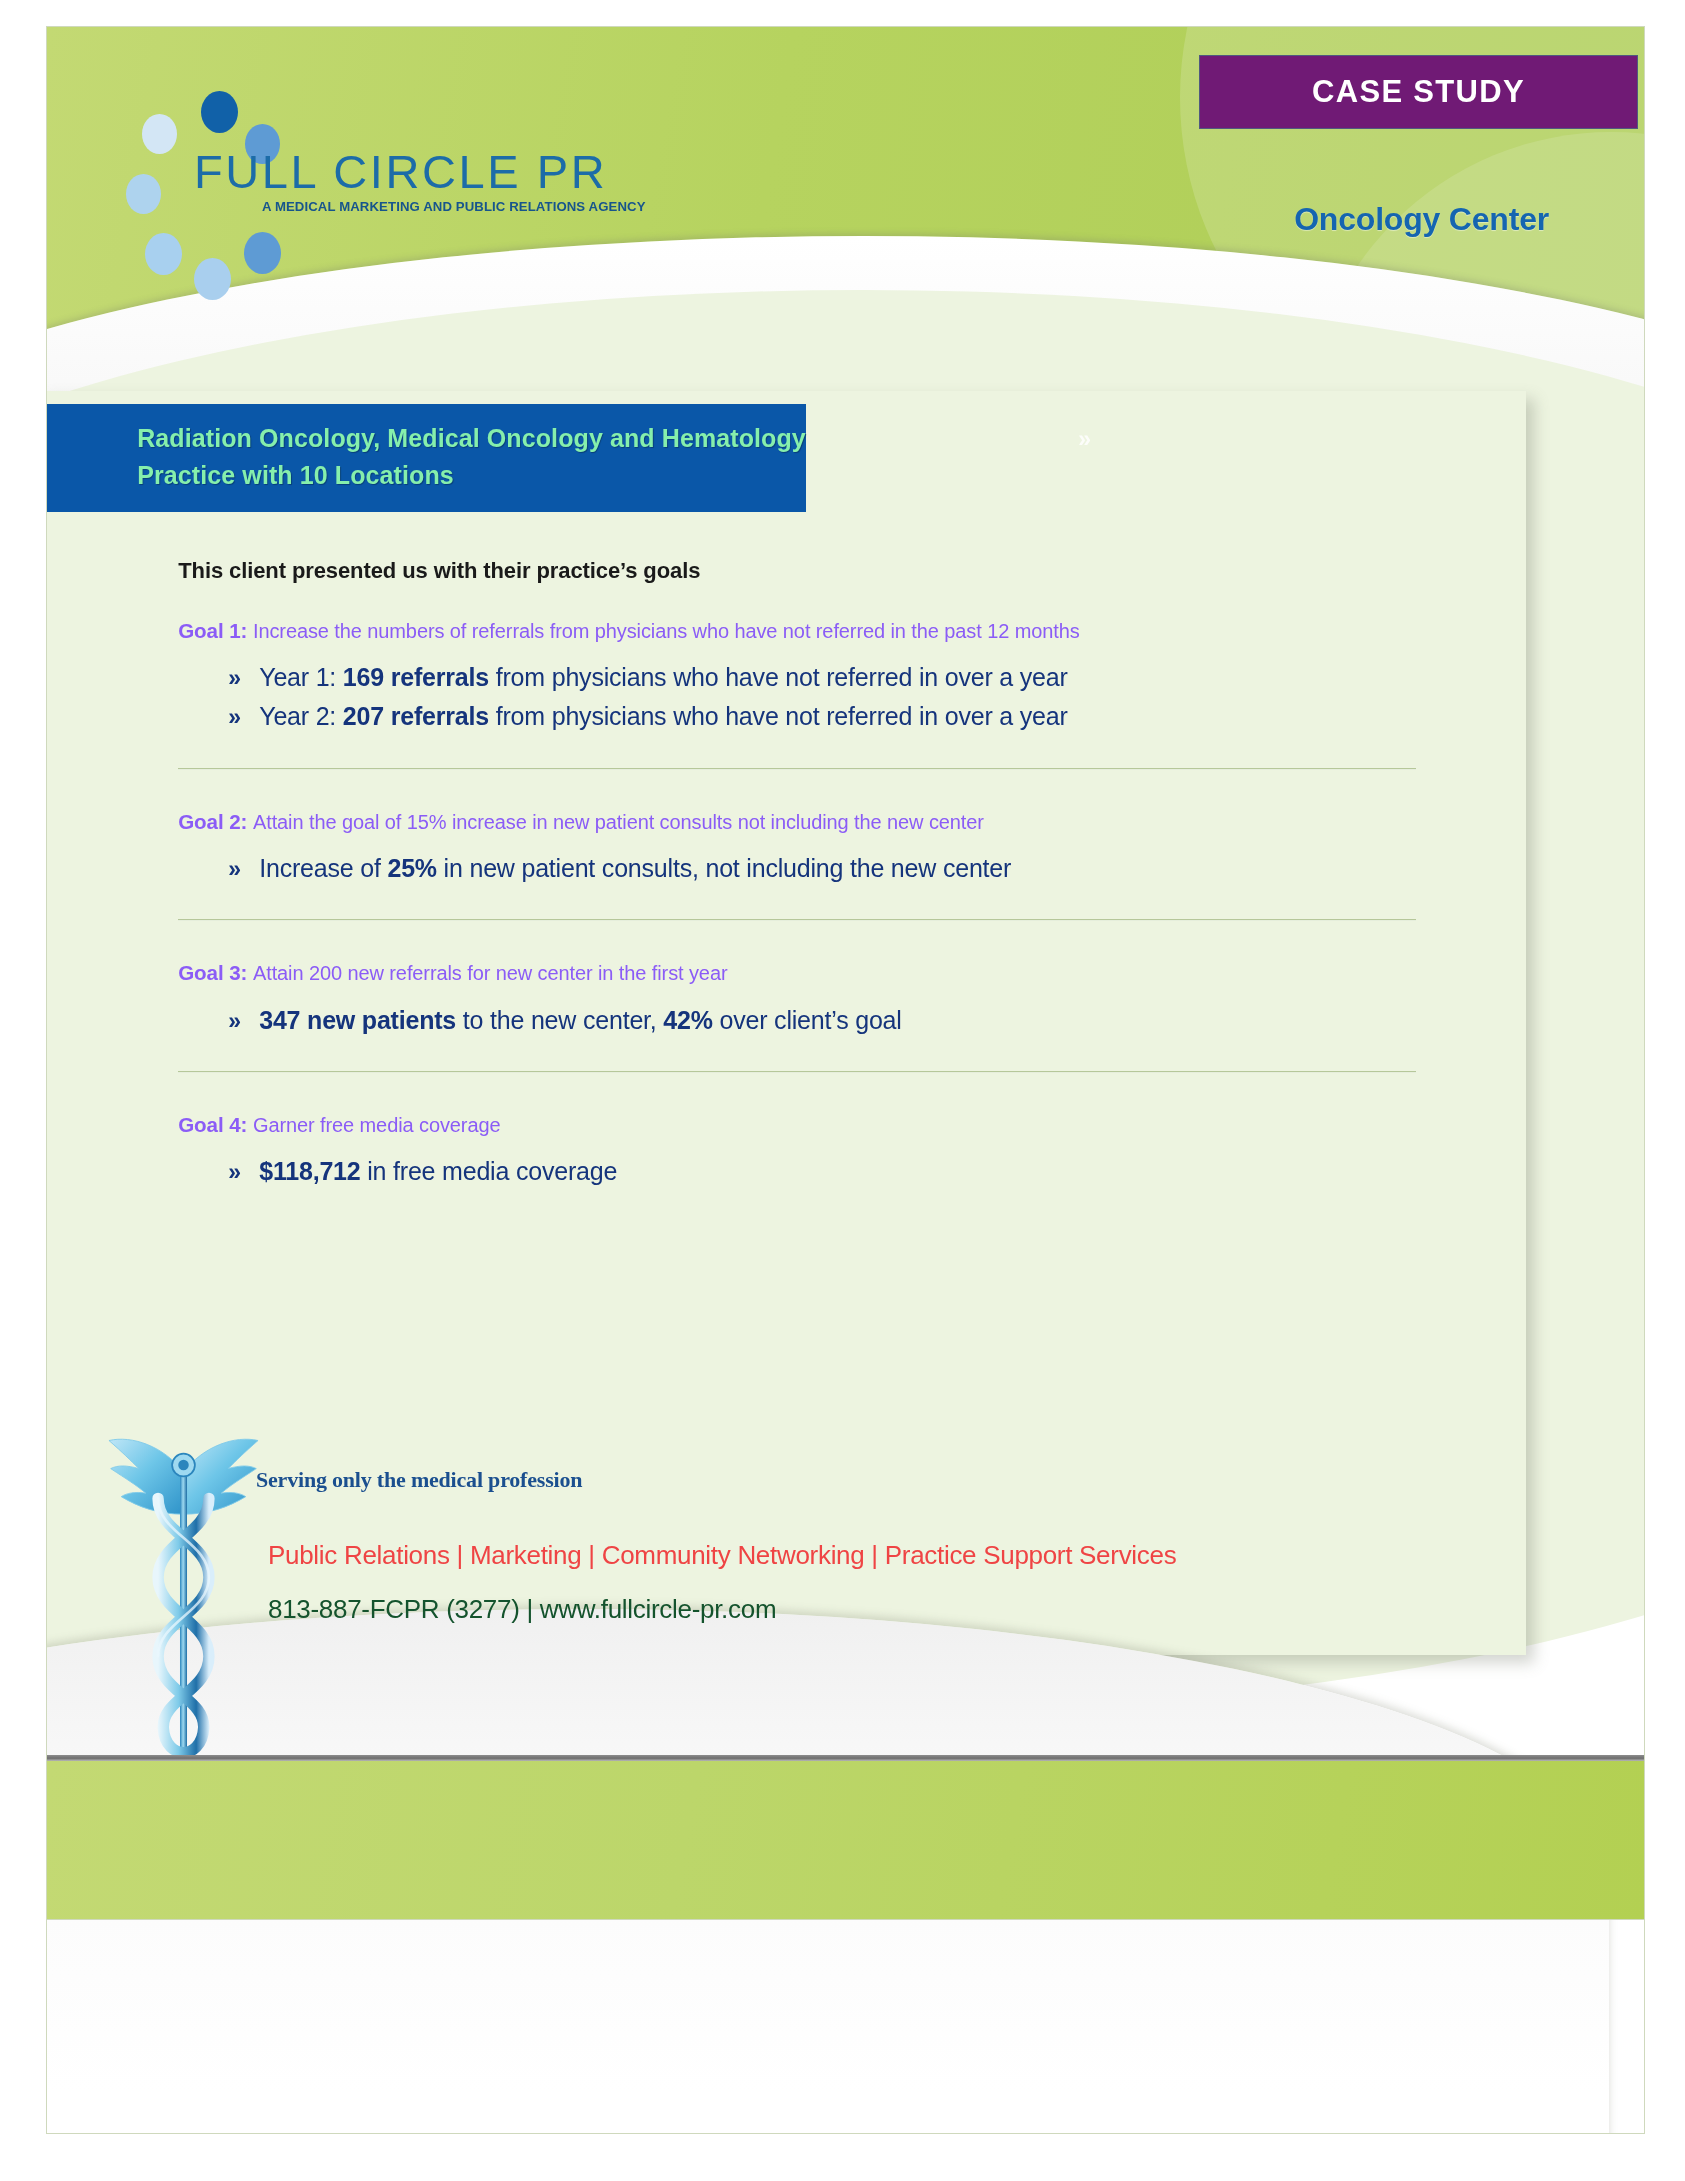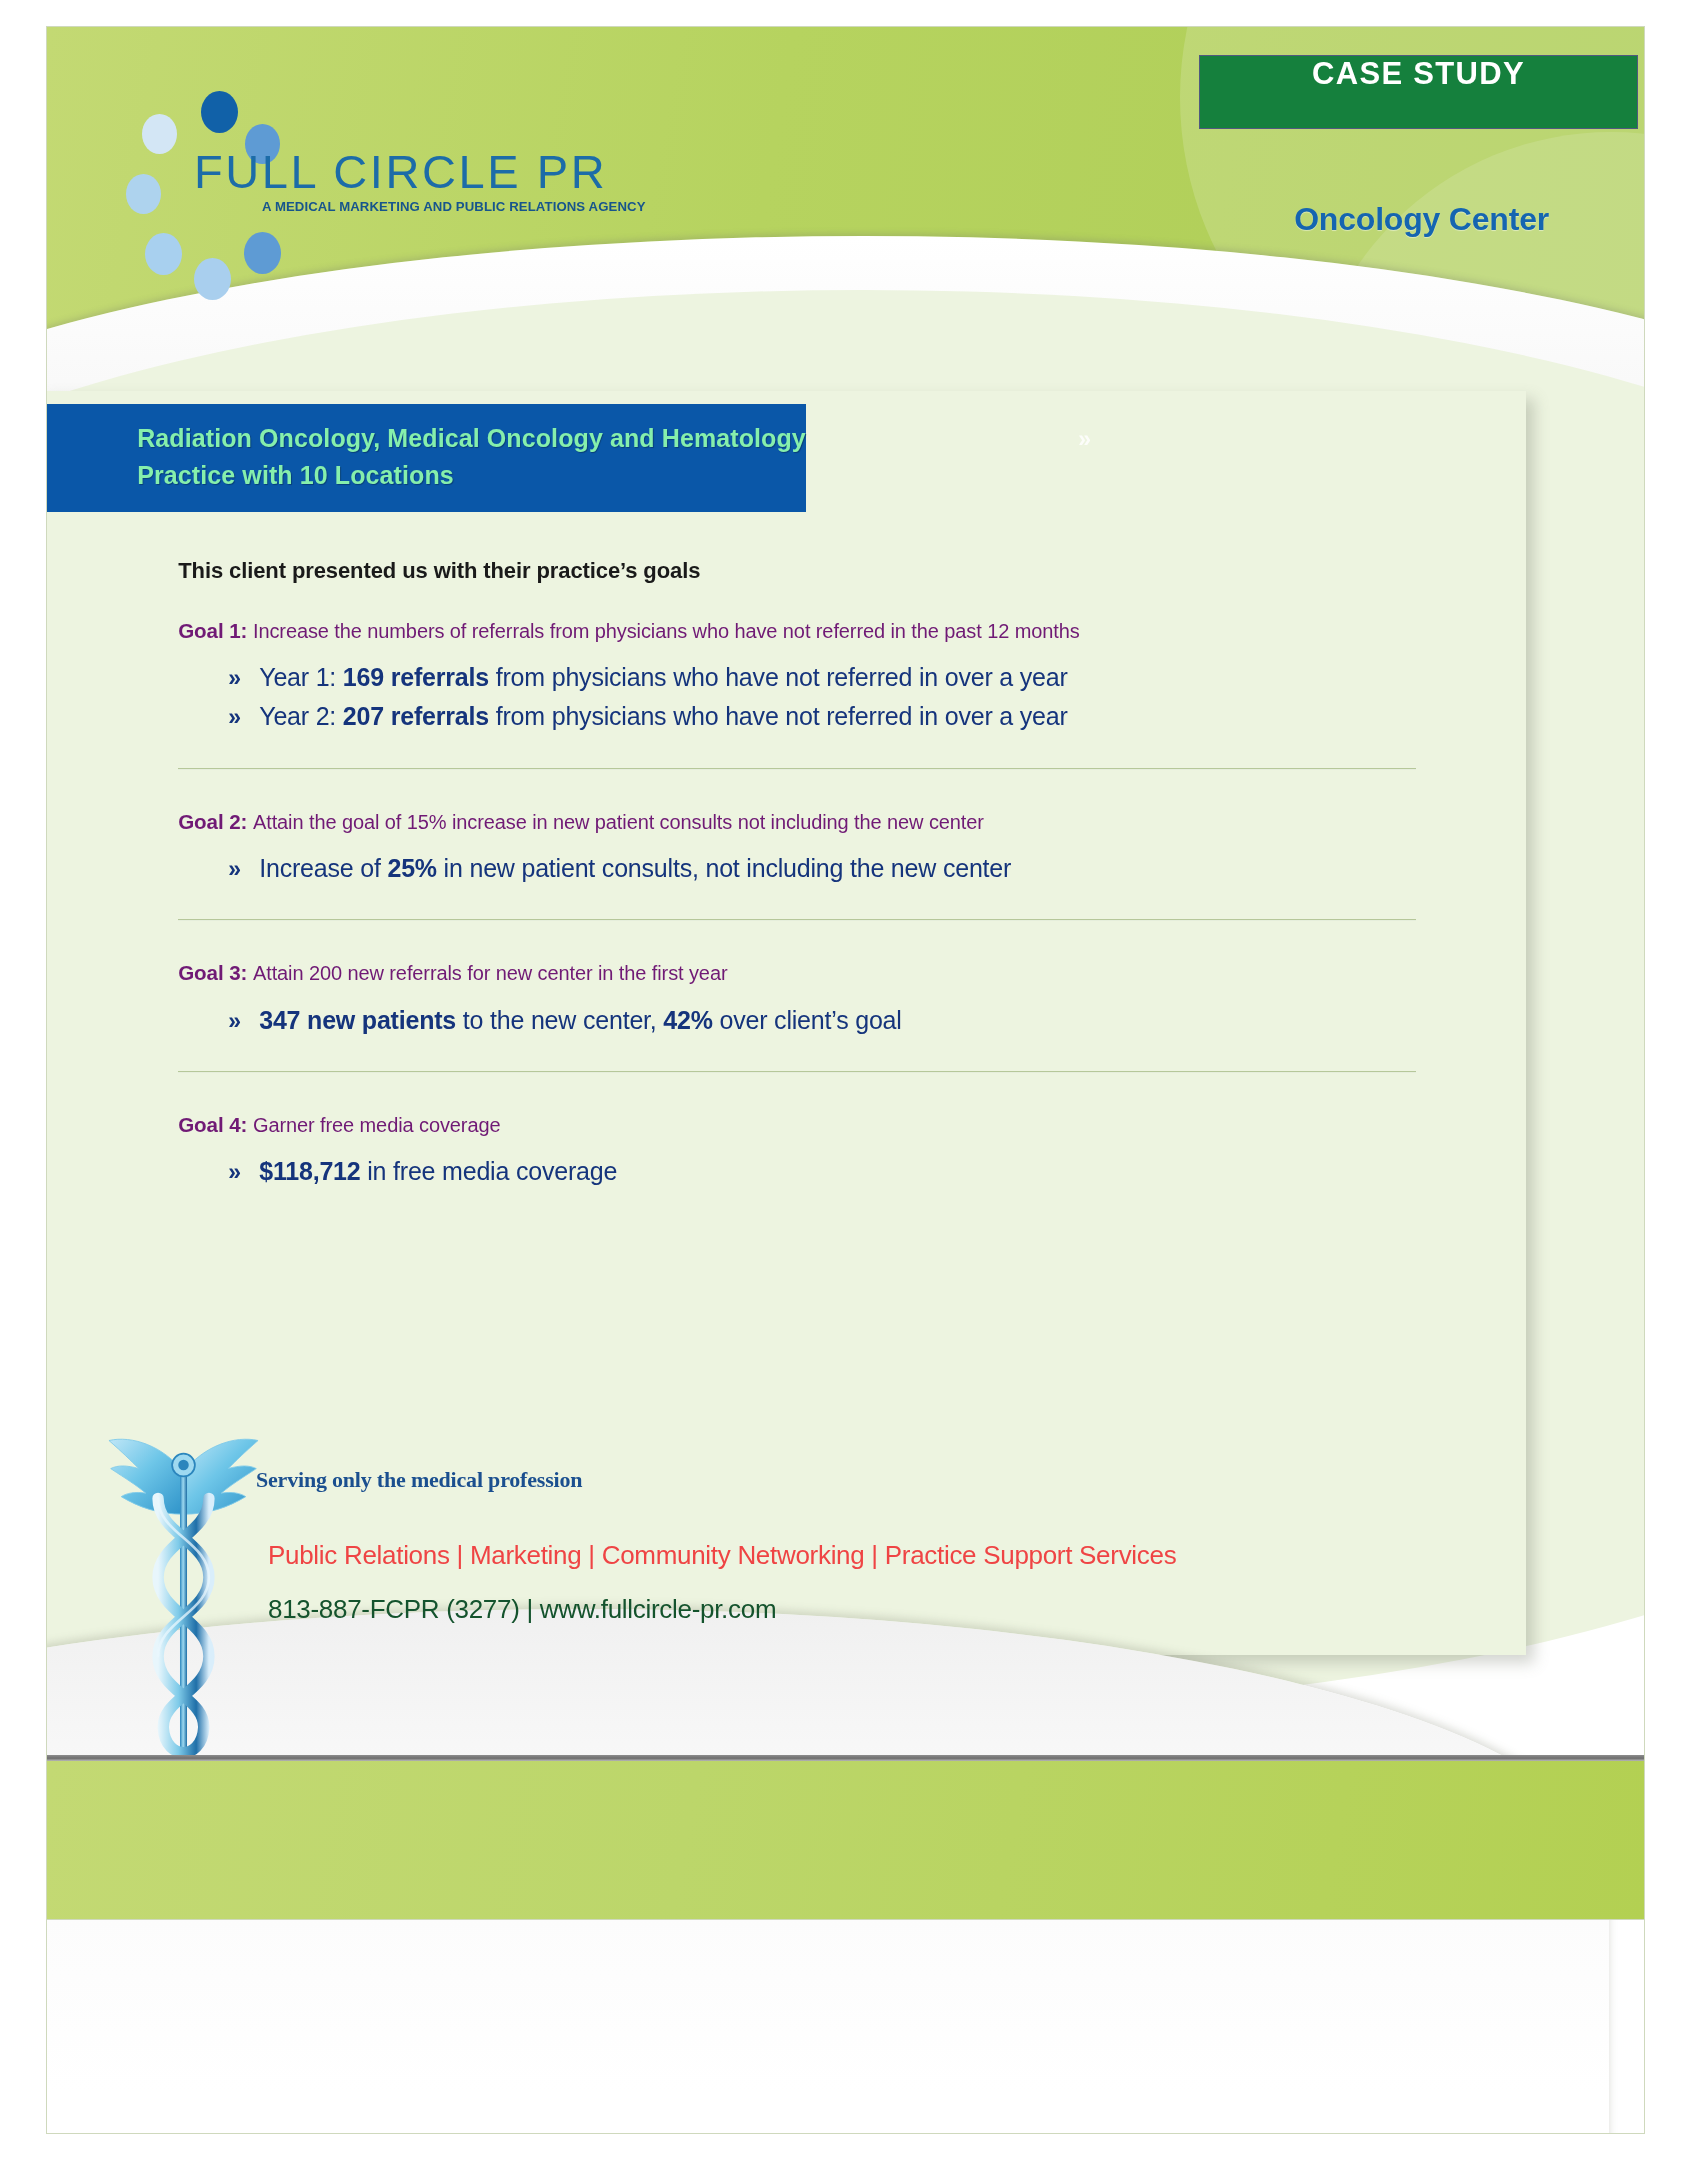--- a/index.html
+++ b/index.html
@@ -112,23 +112,24 @@
     white-space: nowrap;
     transform: scaleX(0.97);
     transform-origin: left center;
   }
 
   
   .case-tag {
     position: absolute;
     left: 1152px; top: 28px;
     width: 437px; height: 72px;
-    background: #15803d;
+    background: #701a75;
     border: 0.9px solid #50597f;
     display: flex;
+    align-items: center;
     justify-content: center;
   }
   .case-tag span {
     color: #ffffff;
     font-size: 31px;
     font-weight: bold;
     letter-spacing: 1.3px;
   }
 
   .client-title {
@@ -186,21 +187,21 @@
     font-weight: bold;
     color: #1a1a1a;
     margin: 0 0 32px 0;
     letter-spacing: -0.1px;
   }
 
   .goal-block { margin-bottom: 7px; }
 
   .goal-desc {
     font-size: 20px;
-    color: #701a75;
+    color: #8b5cf6;
     line-height: 1.46;
     margin: 0 0 14px 0;
     letter-spacing: -0.1px;
   }
   .goal-desc .lbl { font-weight: bold; font-size: 20.6px; }
 
   .bullet {
     display: flex;
     align-items: baseline;
     color: #15347c;

